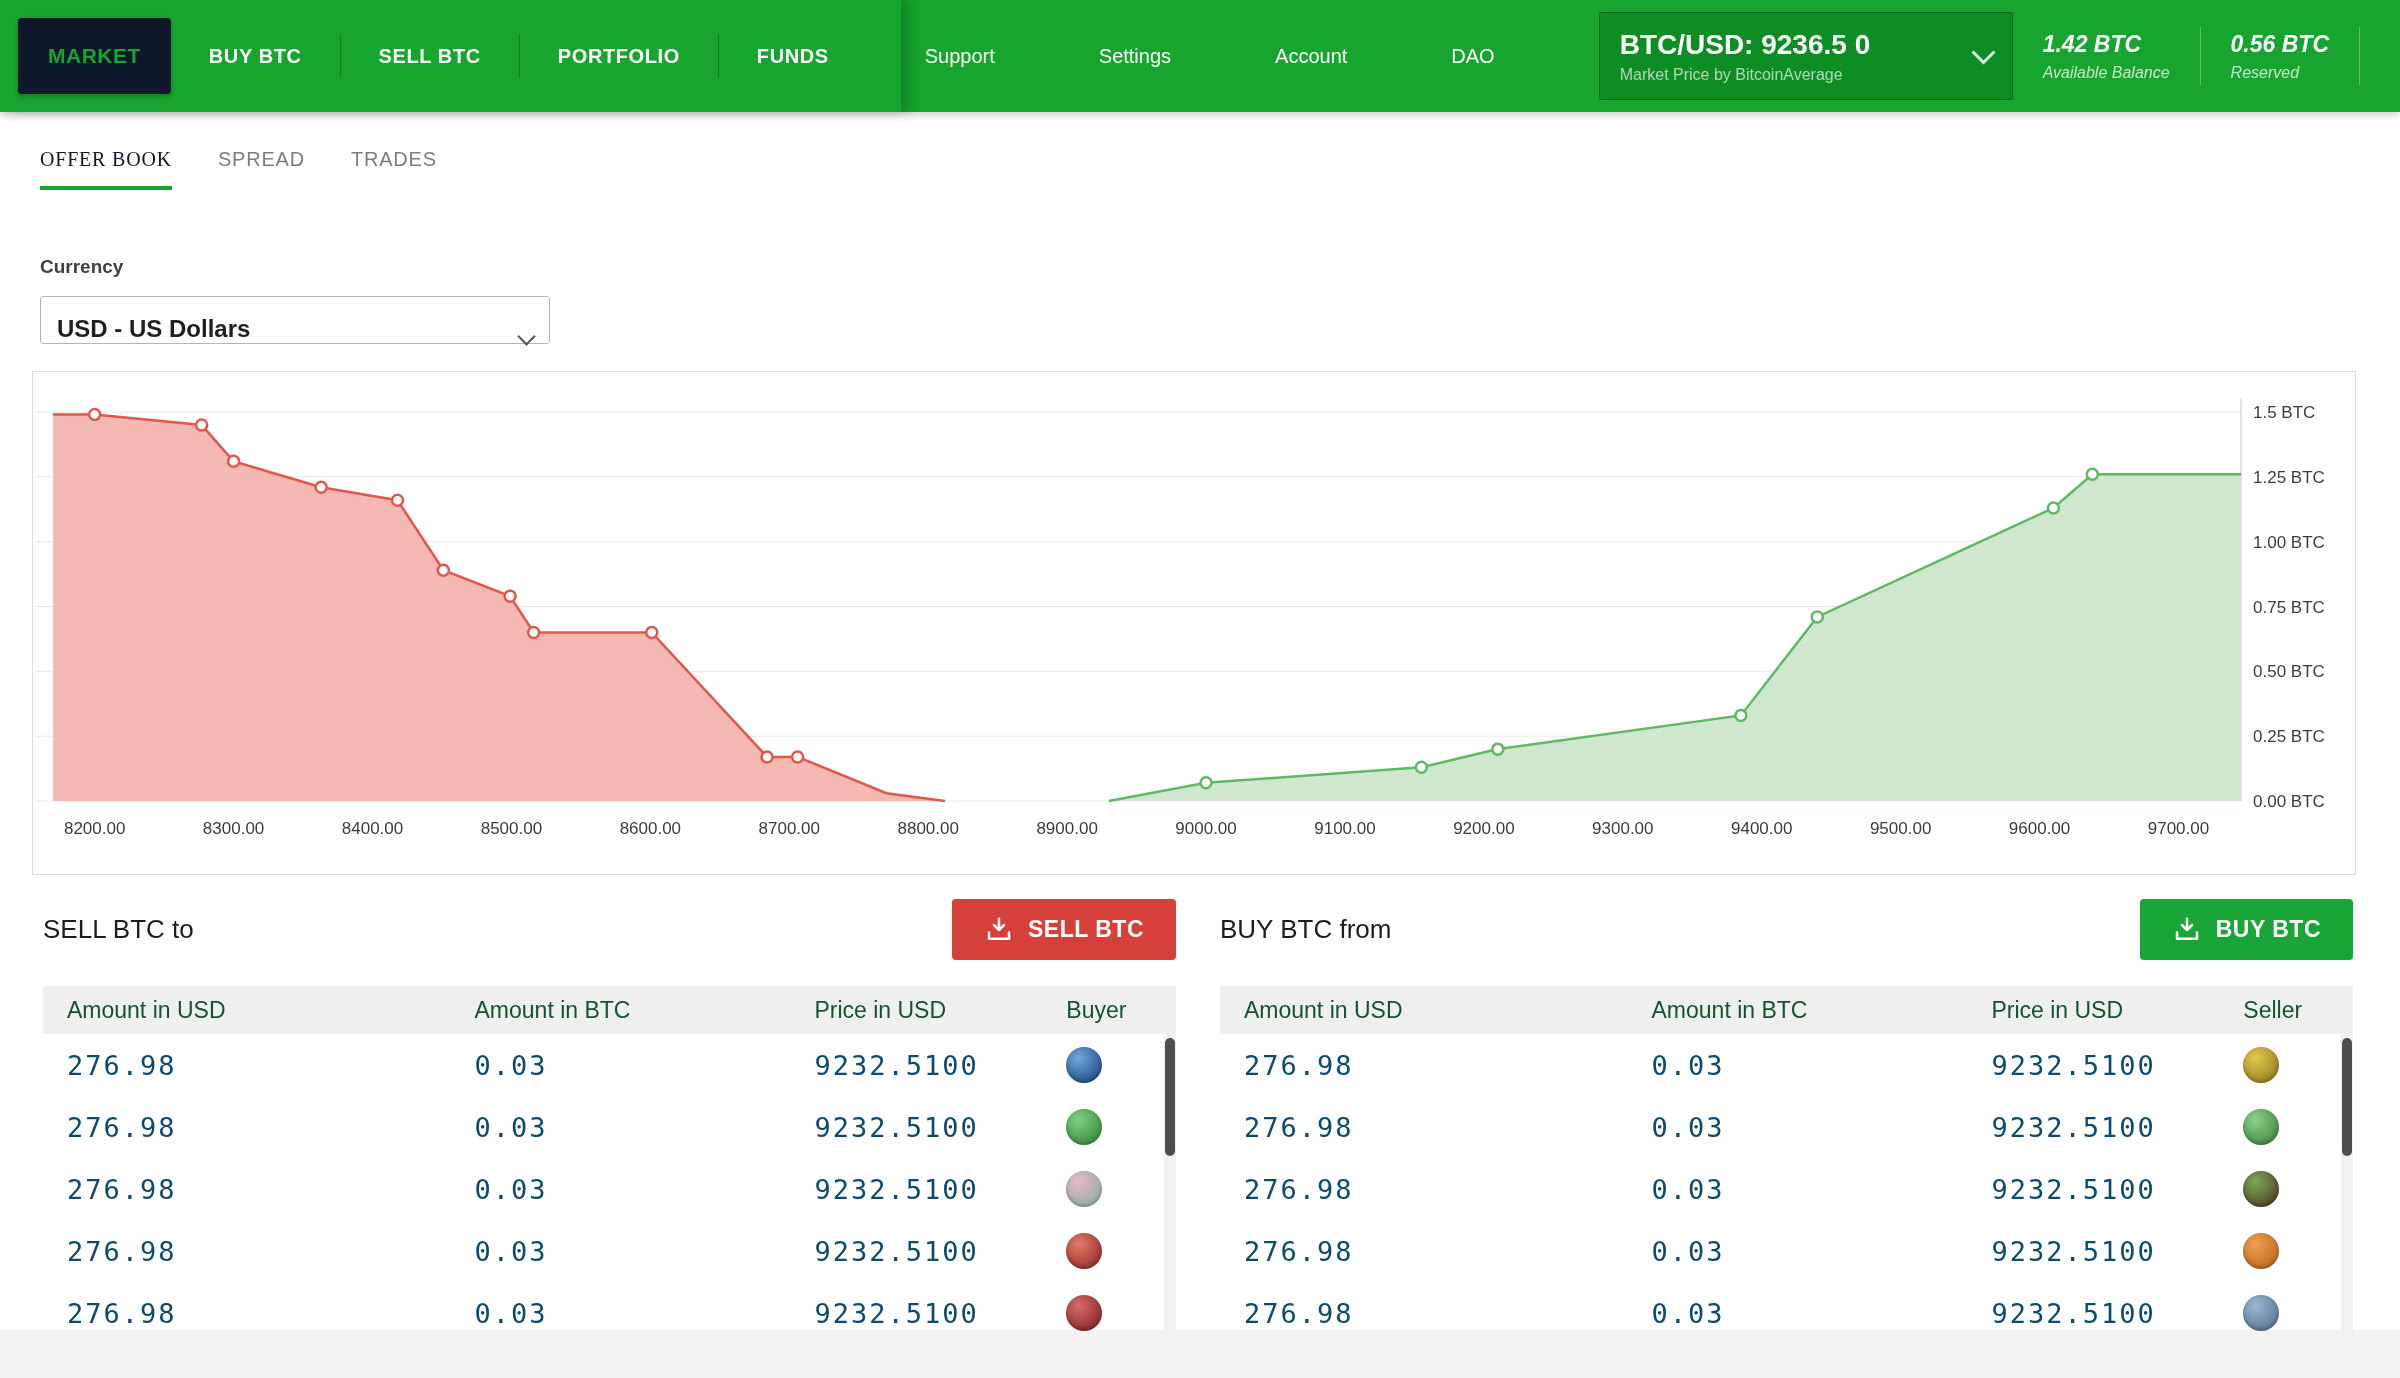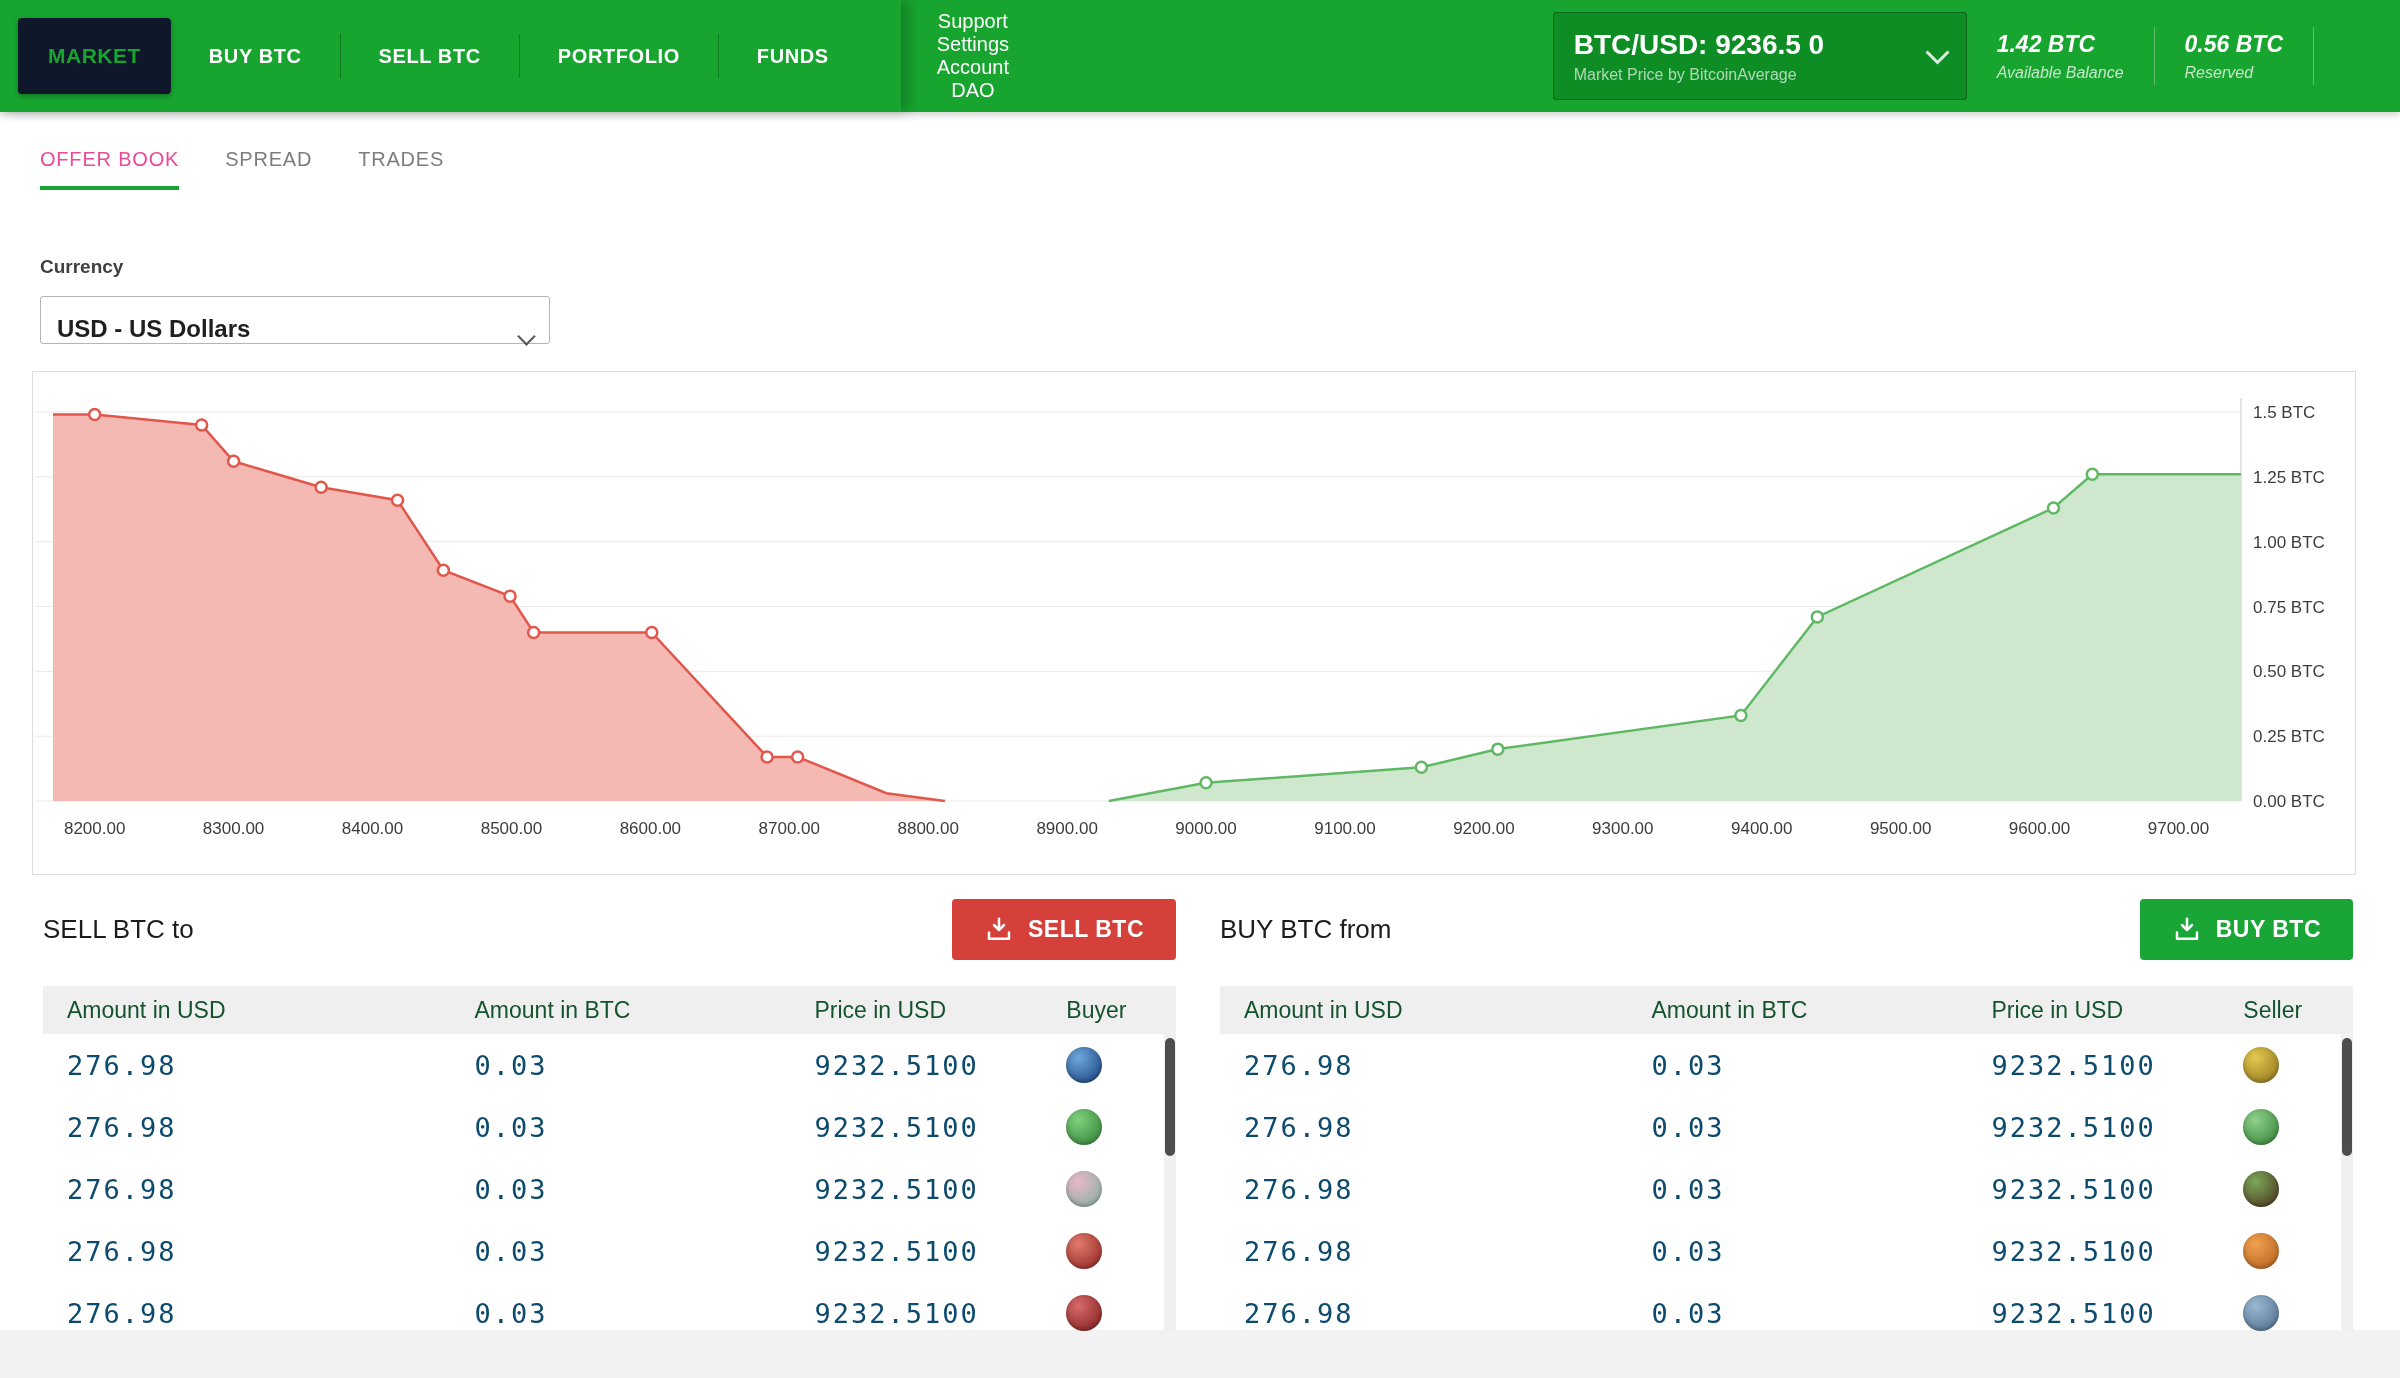--- a/index.html
+++ b/index.html
@@ -5,36 +5,36 @@
   html,body{margin:0;padding:0;}
   body{width:2400px;height:1378px;background:#f2f2f2;font-family:"Liberation Sans",sans-serif;overflow:hidden;}
   .page{width:2400px;height:1330px;background:#ffffff;position:relative;}
 
   
   .nav{height:112px;background:#17a42f;display:flex;align-items:center;box-shadow:0 3px 7px rgba(0,0,0,0.18);position:relative;z-index:5;}
   .nav-left{display:flex;align-items:center;height:112px;padding:0 34px 0 18px;box-shadow:7px 0 12px rgba(0,0,0,0.22);position:relative;z-index:2;}
   .market-btn{background:#0f172a;color:#17a42f;font-family:inherit;font-weight:bold;font-size:21px;letter-spacing:0.5px;height:76px;padding:0 30px;border:none;border-radius:4px;box-shadow:0 2px 5px rgba(0,0,0,0.28);cursor:pointer;}
   .nav-item{color:#fff;font-weight:bold;font-size:20px;letter-spacing:0.6px;margin:0 38px;white-space:nowrap;cursor:pointer;}
   .nav-divider{width:1px;height:44px;background:rgba(0,55,10,0.35);}
-  .nav-secondary{display:flex;align-items:center;margin-left:36px;position:relative;z-index:1;flex-direction:column;}
+  .nav-secondary{display:flex;align-items:center;margin-left:24px;position:relative;z-index:1;}
   .nav-item2{color:#fff;font-size:20px;margin-right:104px;white-space:nowrap;cursor:pointer;}
   .nav-right{margin-left:auto;display:flex;align-items:center;padding-right:26px;}
   .price-box{background:#0e8d24;border:1px solid rgba(0,0,0,0.25);border-radius:3px;height:86px;display:flex;align-items:center;padding:0 20px;width:372px;cursor:pointer;}
   .price-main{color:#fff;font-size:28px;font-weight:bold;margin-bottom:5px;white-space:nowrap;}
   .price-sub{color:rgba(255,255,255,0.66);font-size:16px;white-space:nowrap;}
   .chev{width:14px;height:14px;border-right:3px solid rgba(255,255,255,0.85);border-bottom:3px solid rgba(255,255,255,0.85);transform:rotate(45deg);margin-left:auto;margin-top:-8px;flex:none;}
   .balance{padding:0 30px;font-style:italic;}
   .bal-val{color:#fff;font-size:23px;font-weight:bold;margin-bottom:6px;white-space:nowrap;}
   .bal-lab{color:rgba(255,255,255,0.75);font-size:16px;white-space:nowrap;}
   .bal-div{width:1px;height:58px;background:rgba(255,255,255,0.3);}
 
   
   .tabs{display:flex;padding:36px 0 0 40px;background:#fff;}
   .tab{margin-right:46px;font-size:20px;letter-spacing:0.8px;color:#7d7d7d;padding-bottom:15px;border-bottom:4px solid transparent;cursor:pointer;}
-  .tab.active{color:#ec4899;border-bottom-color:#18a333;}
+  .tab.active{color:#0f172a;border-bottom-color:#18a333;font-family:Liberation Serif, serif;}
 
   
   .currency{padding:66px 0 0 40px;}
   .currency-label{font-size:19px;font-weight:bold;color:#404040;display:block;margin-bottom:18px;}
   .select{width:476px;height:46px;border:1px solid #b5b5b5;border-radius:3px;display:flex;align-items:flex-end;padding:0 16px;font-size:24px;font-weight:bold;color:#1f1f1f;background:#fff;cursor:pointer;}
   .chev-dark{width:11px;height:11px;border-right:2px solid #555;border-bottom:2px solid #555;transform:rotate(45deg);margin-left:auto;margin-top:-5px;flex:none;}
 
   
   .chart-panel{margin:27px 32px 0 32px;width:2324px;height:504px;border:1px solid #dcdcdc;background:#fff;box-sizing:border-box;}
   .chart-panel svg{display:block;}

